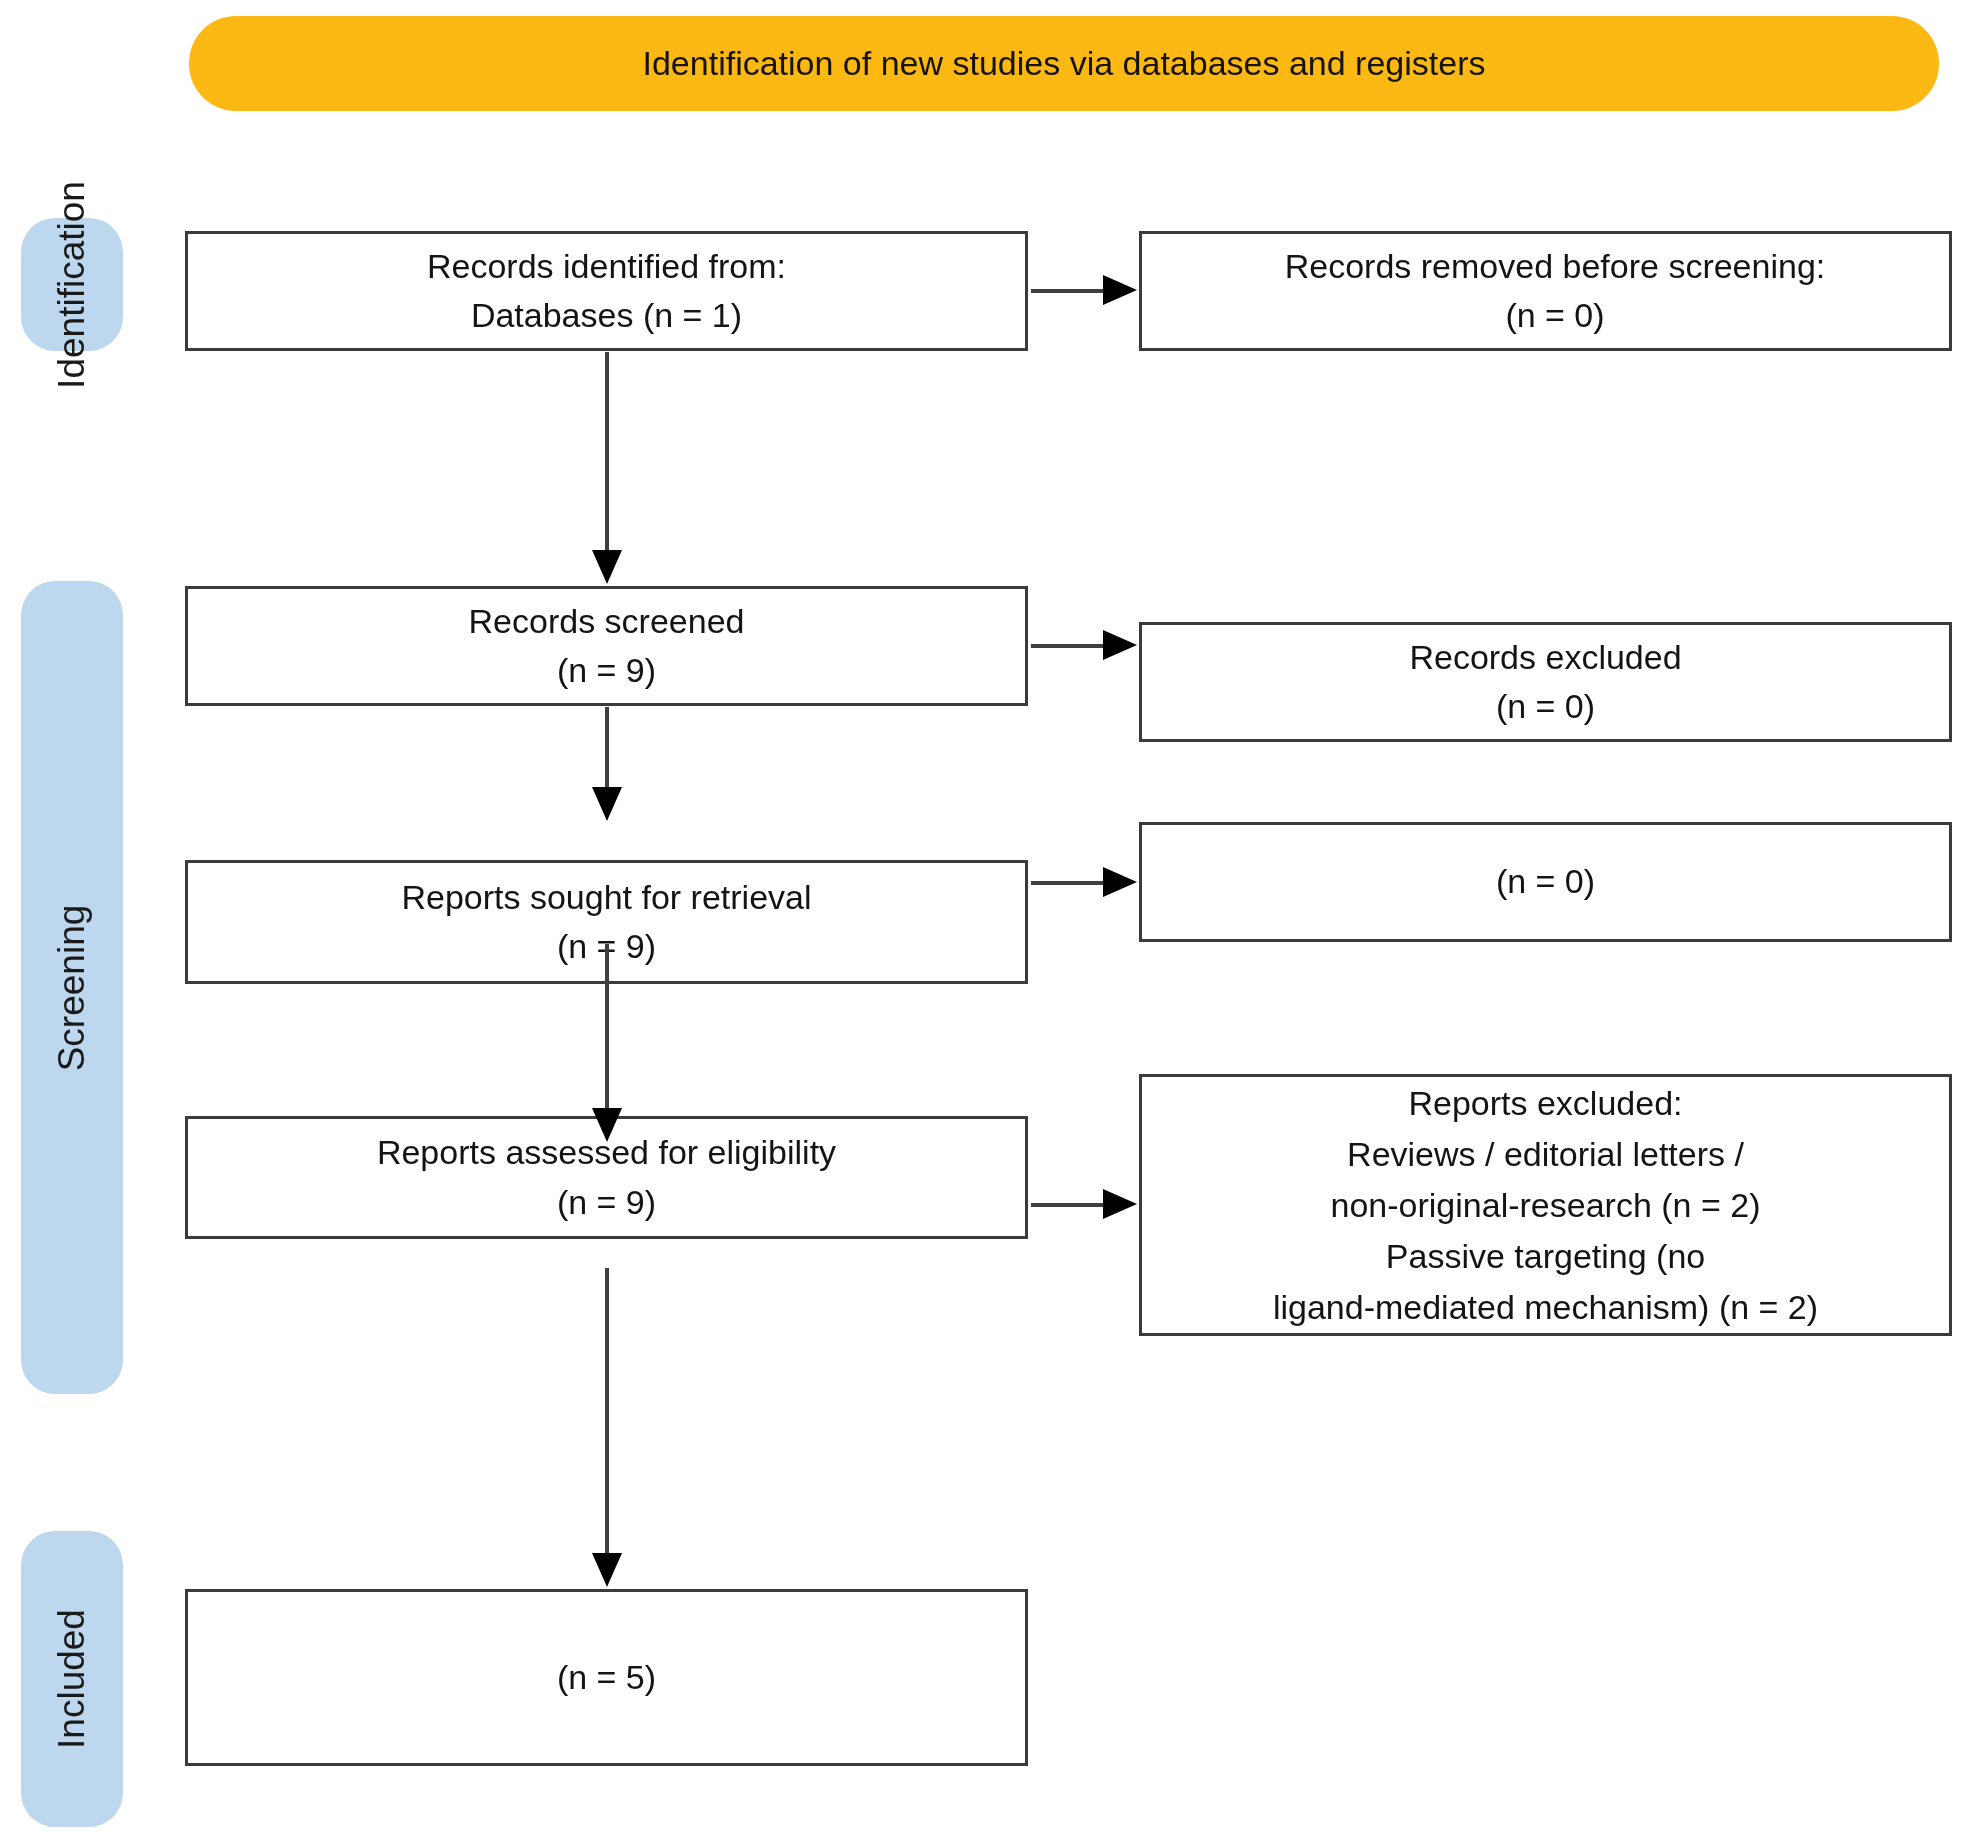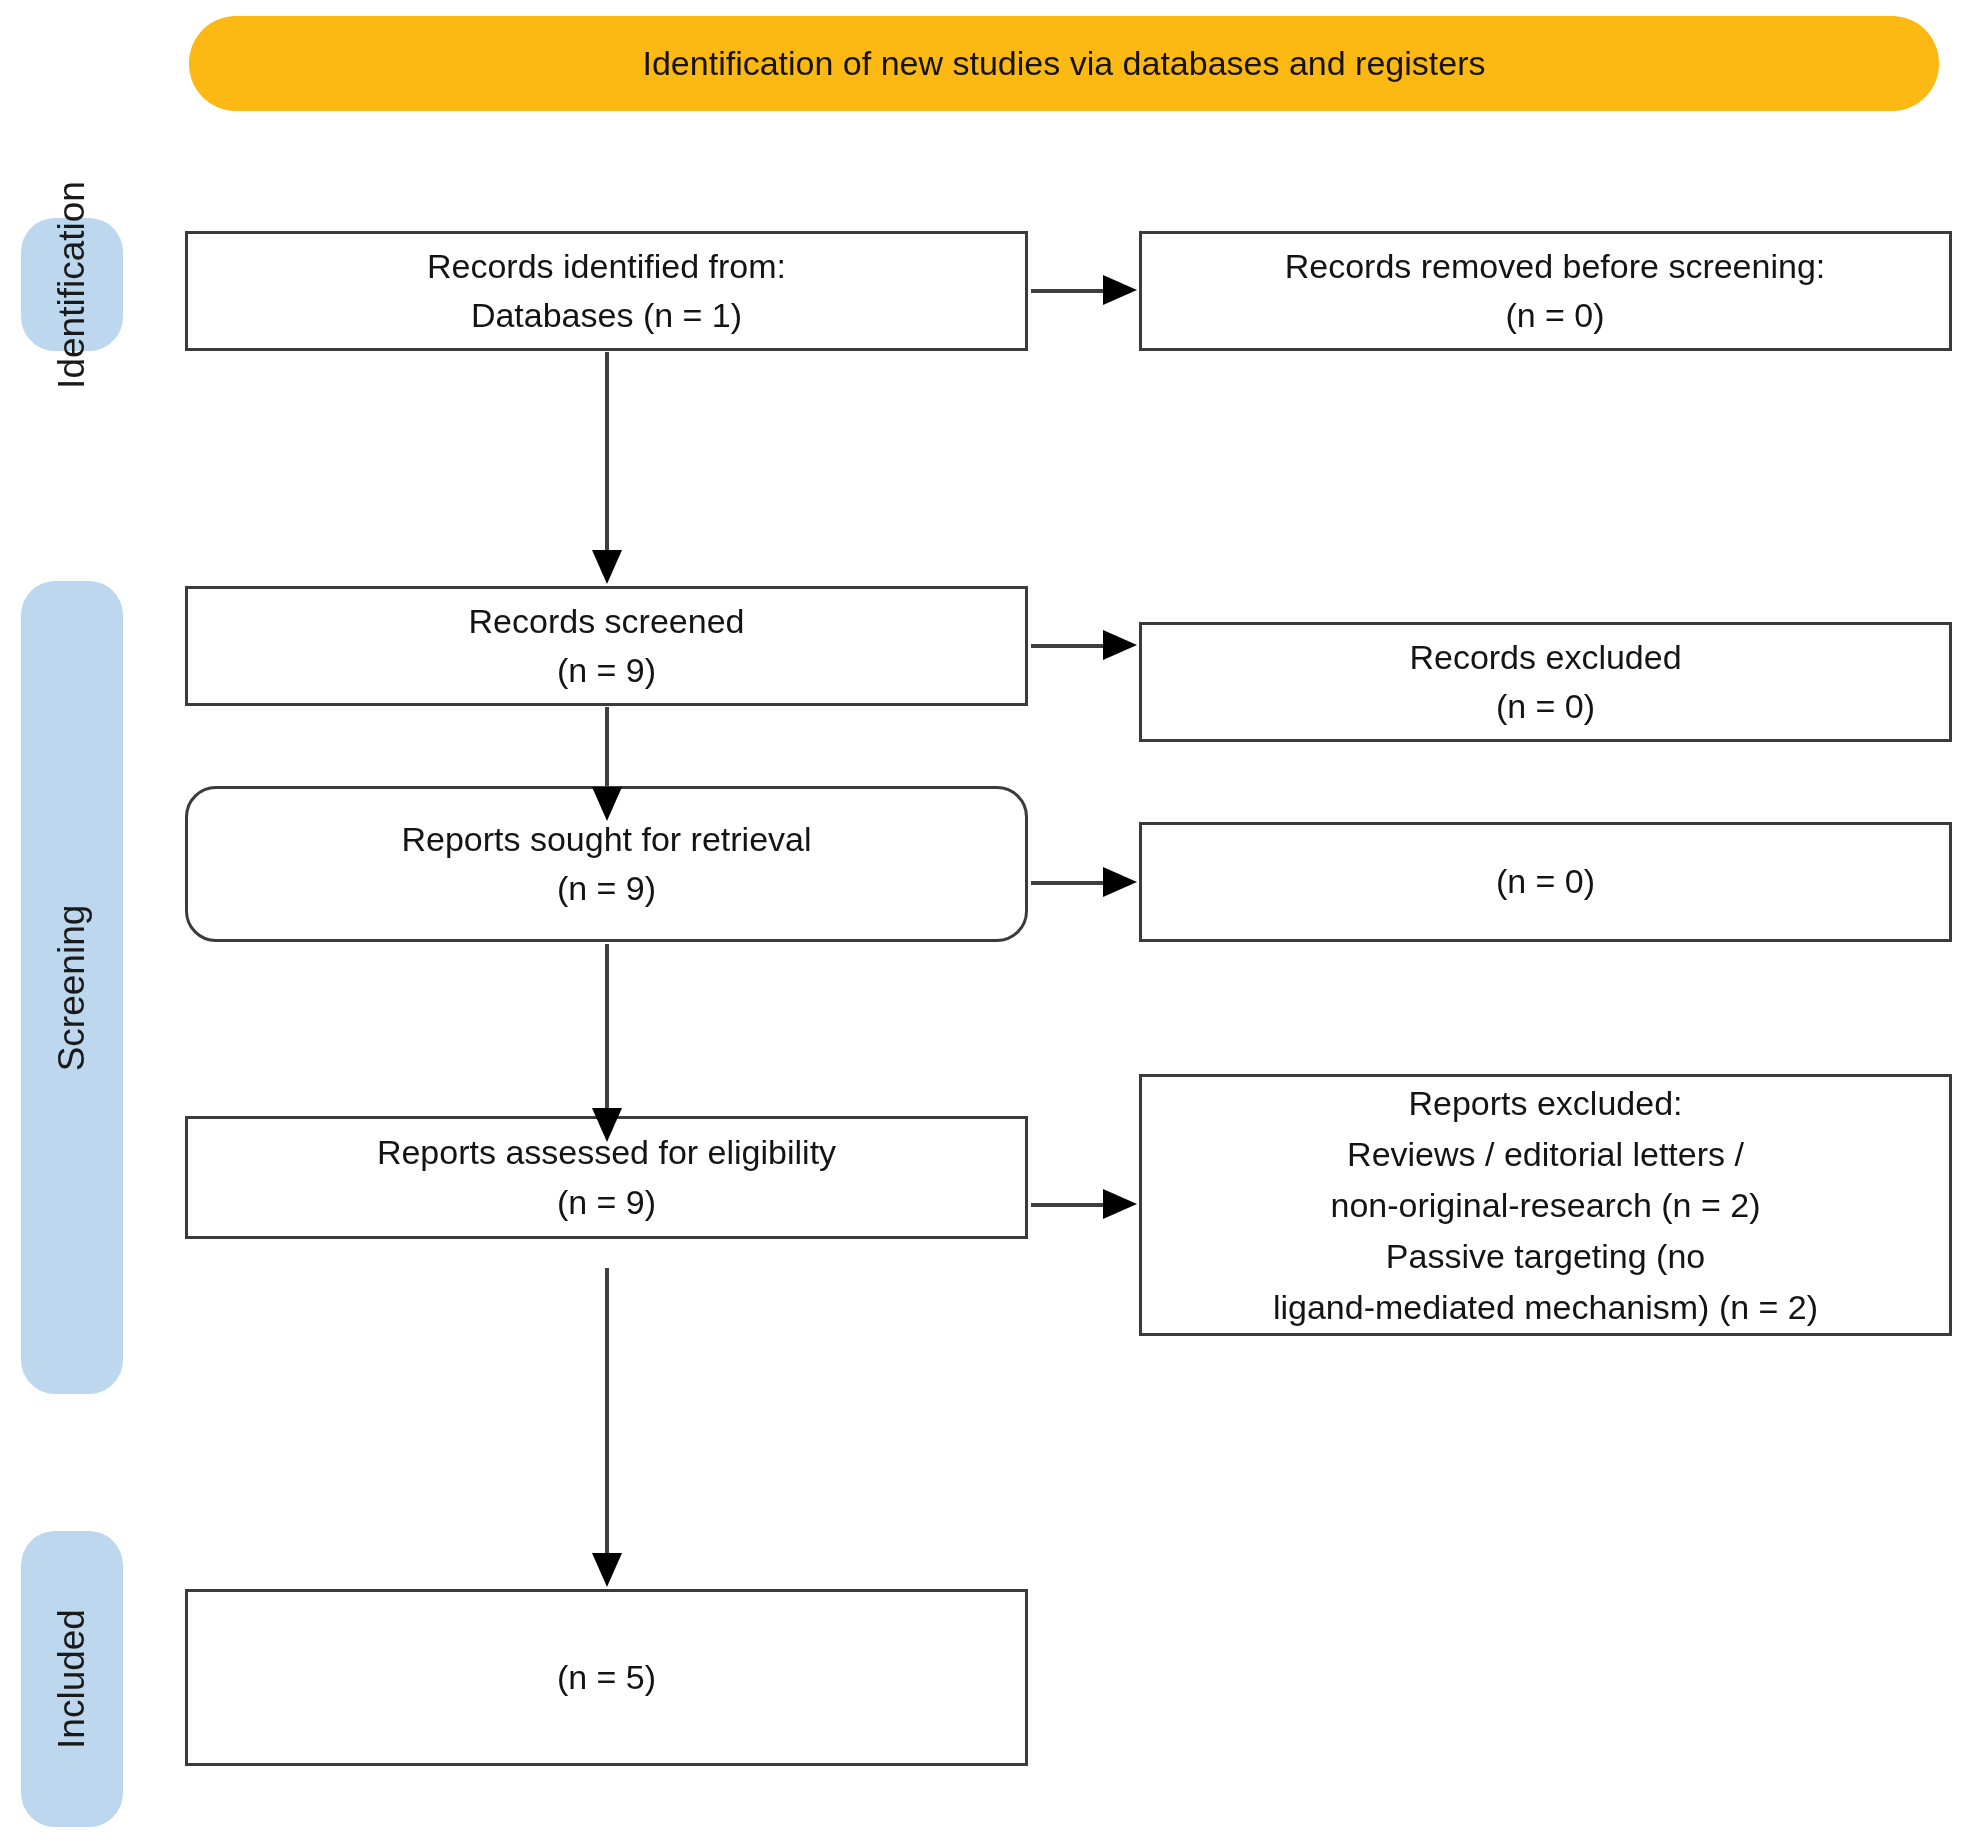--- a/index.html
+++ b/index.html
@@ -38,21 +38,21 @@
     position:absolute;
     background:#ffffff;border:3px solid #3b3b3b;
     box-sizing:border-box;
     display:flex;flex-direction:column;align-items:center;justify-content:center;
     font-size:34px;line-height:1.45;color:#141414;
   }
   .main-col{left:185px;width:843px;}
   .side-col{left:1139px;width:813px;}
   #box-identified{top:231px;height:120px;}
   #box-screened{top:586px;height:120px;}
-  #box-sought{top:786px;height:156px;border-radius:31px;}
+  #box-sought{top:860px;height:124px;}
   #box-assessed{top:1116px;height:123px;}
   #box-included{top:1589px;height:177px;}
   #box-removed{top:231px;height:120px;padding-left:19px;}
   #box-excluded{top:586px;height:120px;margin-top:36px;}
   #box-notretrieved{top:822px;height:120px;}
   #box-reports-excluded{top:1074px;height:262px;line-height:1.5;}
 
   
   .hline{position:absolute;height:3.7px;background:#3f3f3f;}
   .vline{position:absolute;width:3.7px;background:#3f3f3f;}

